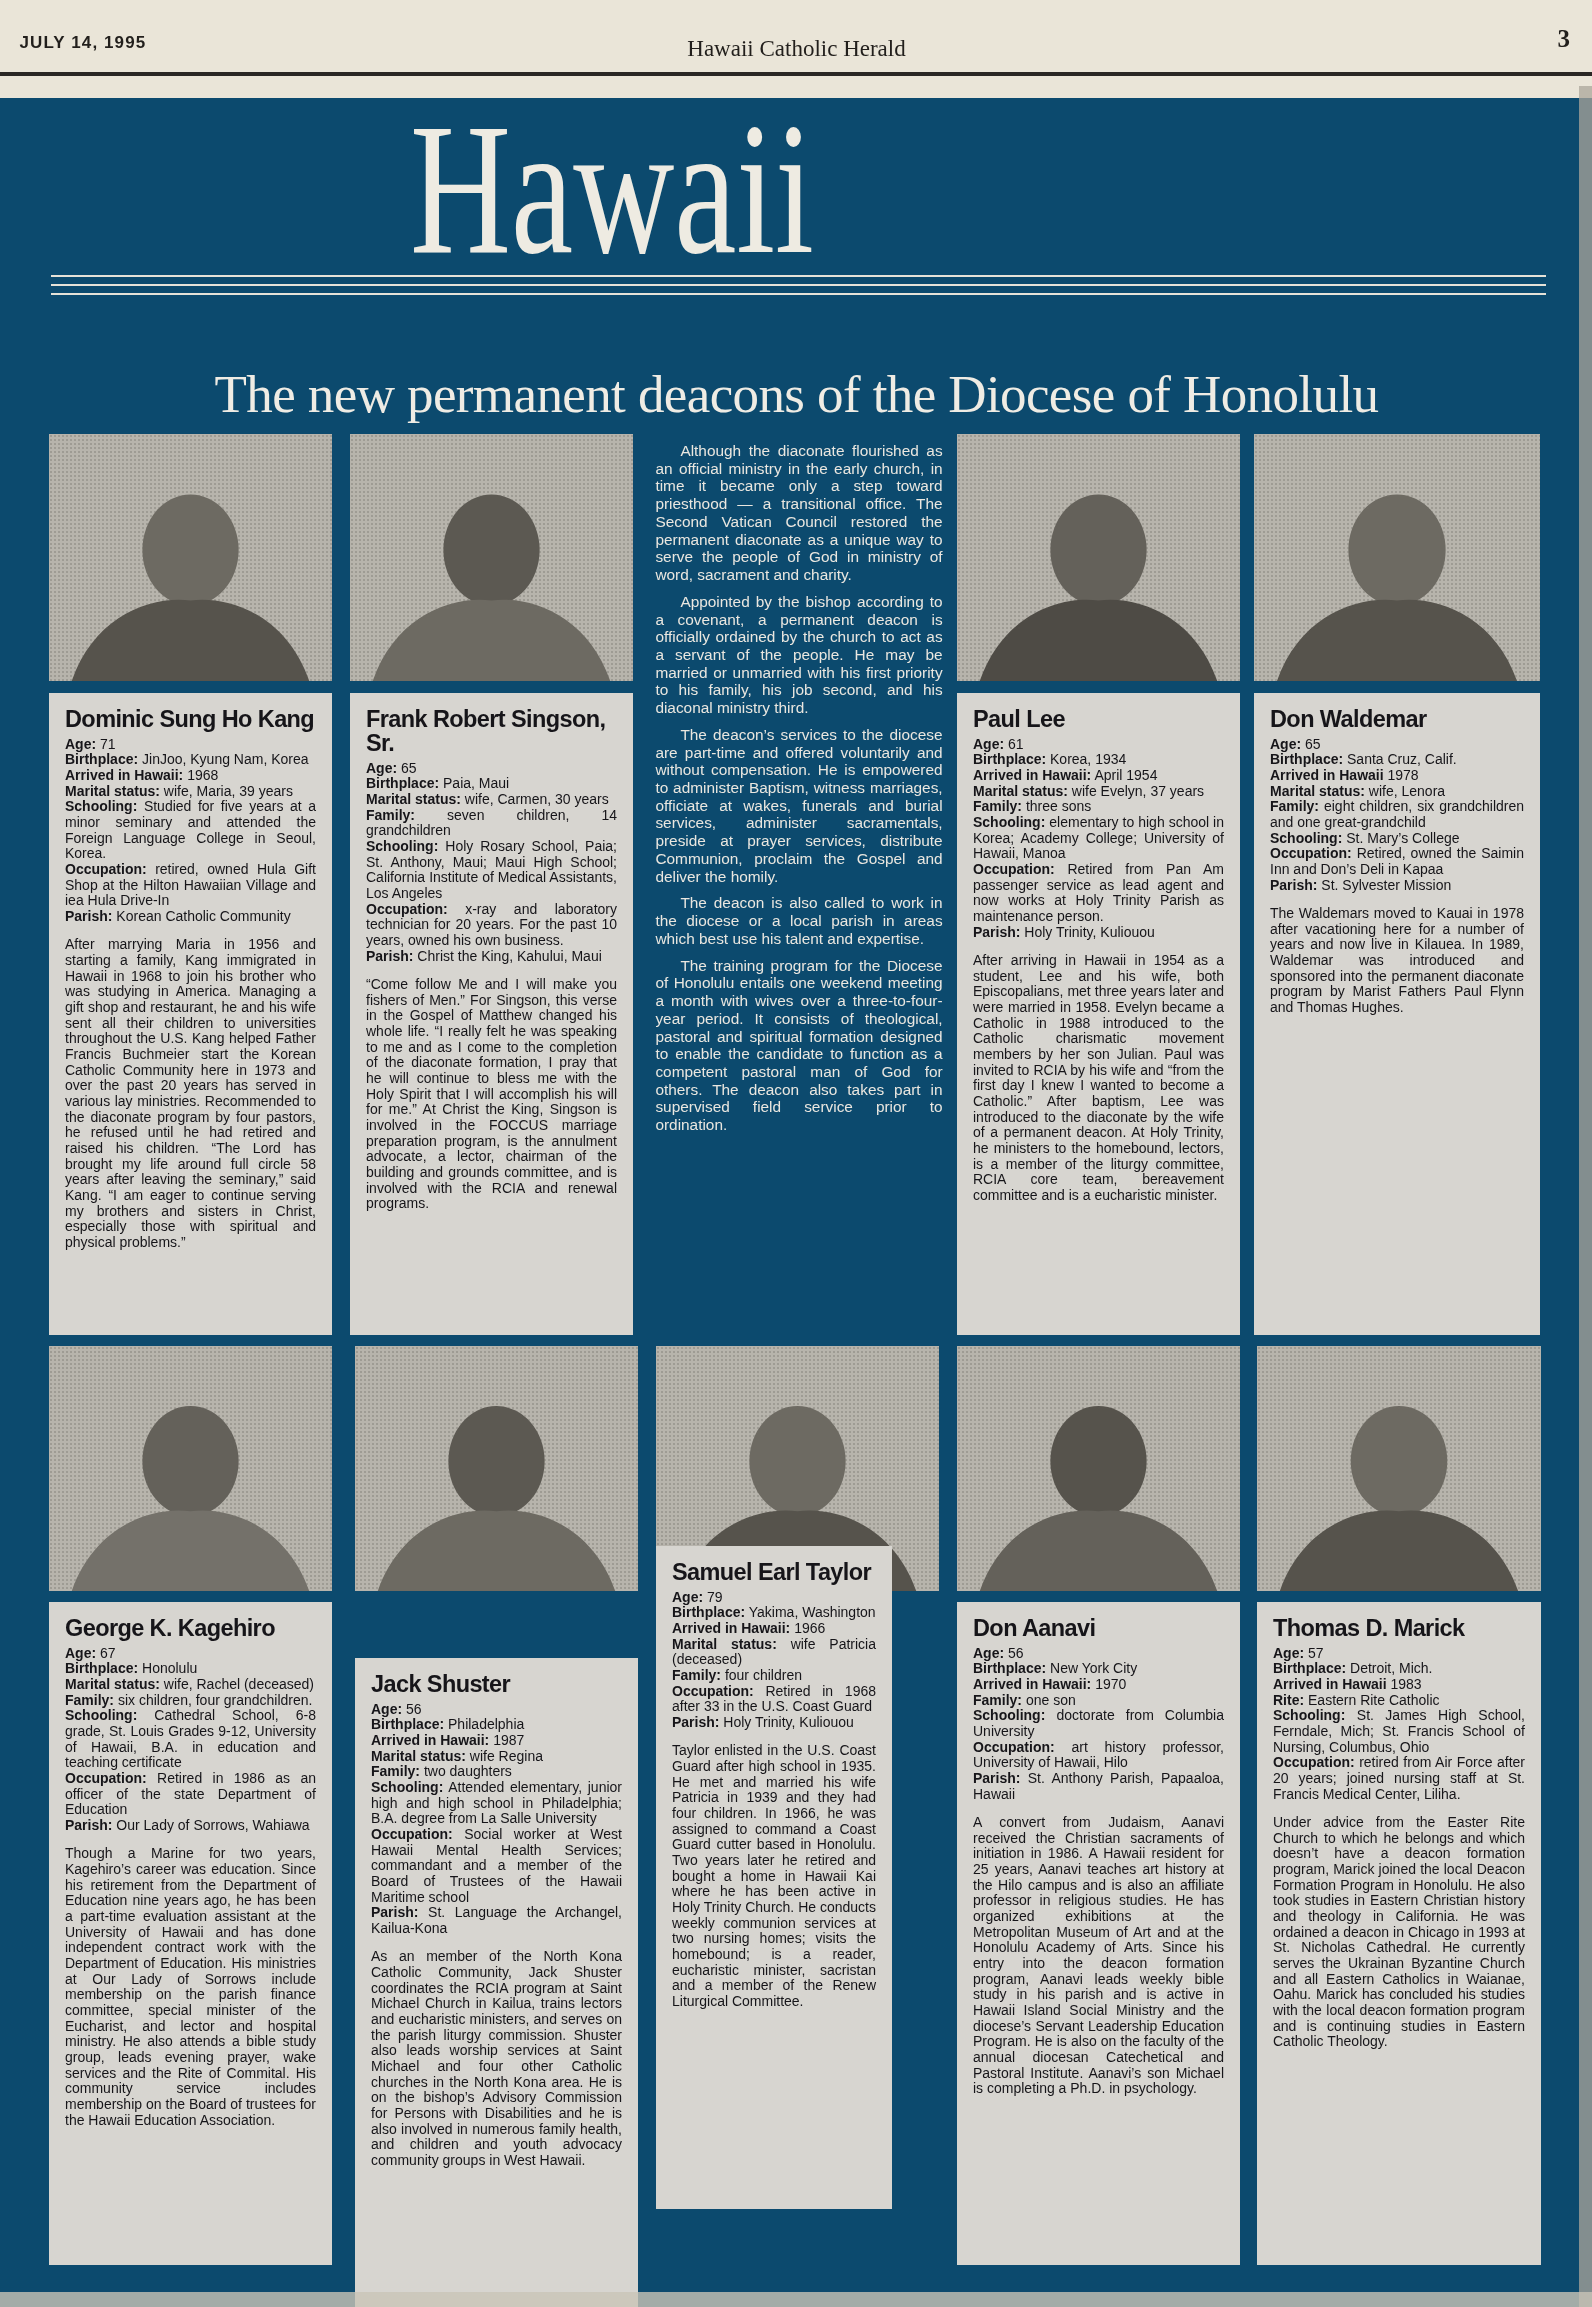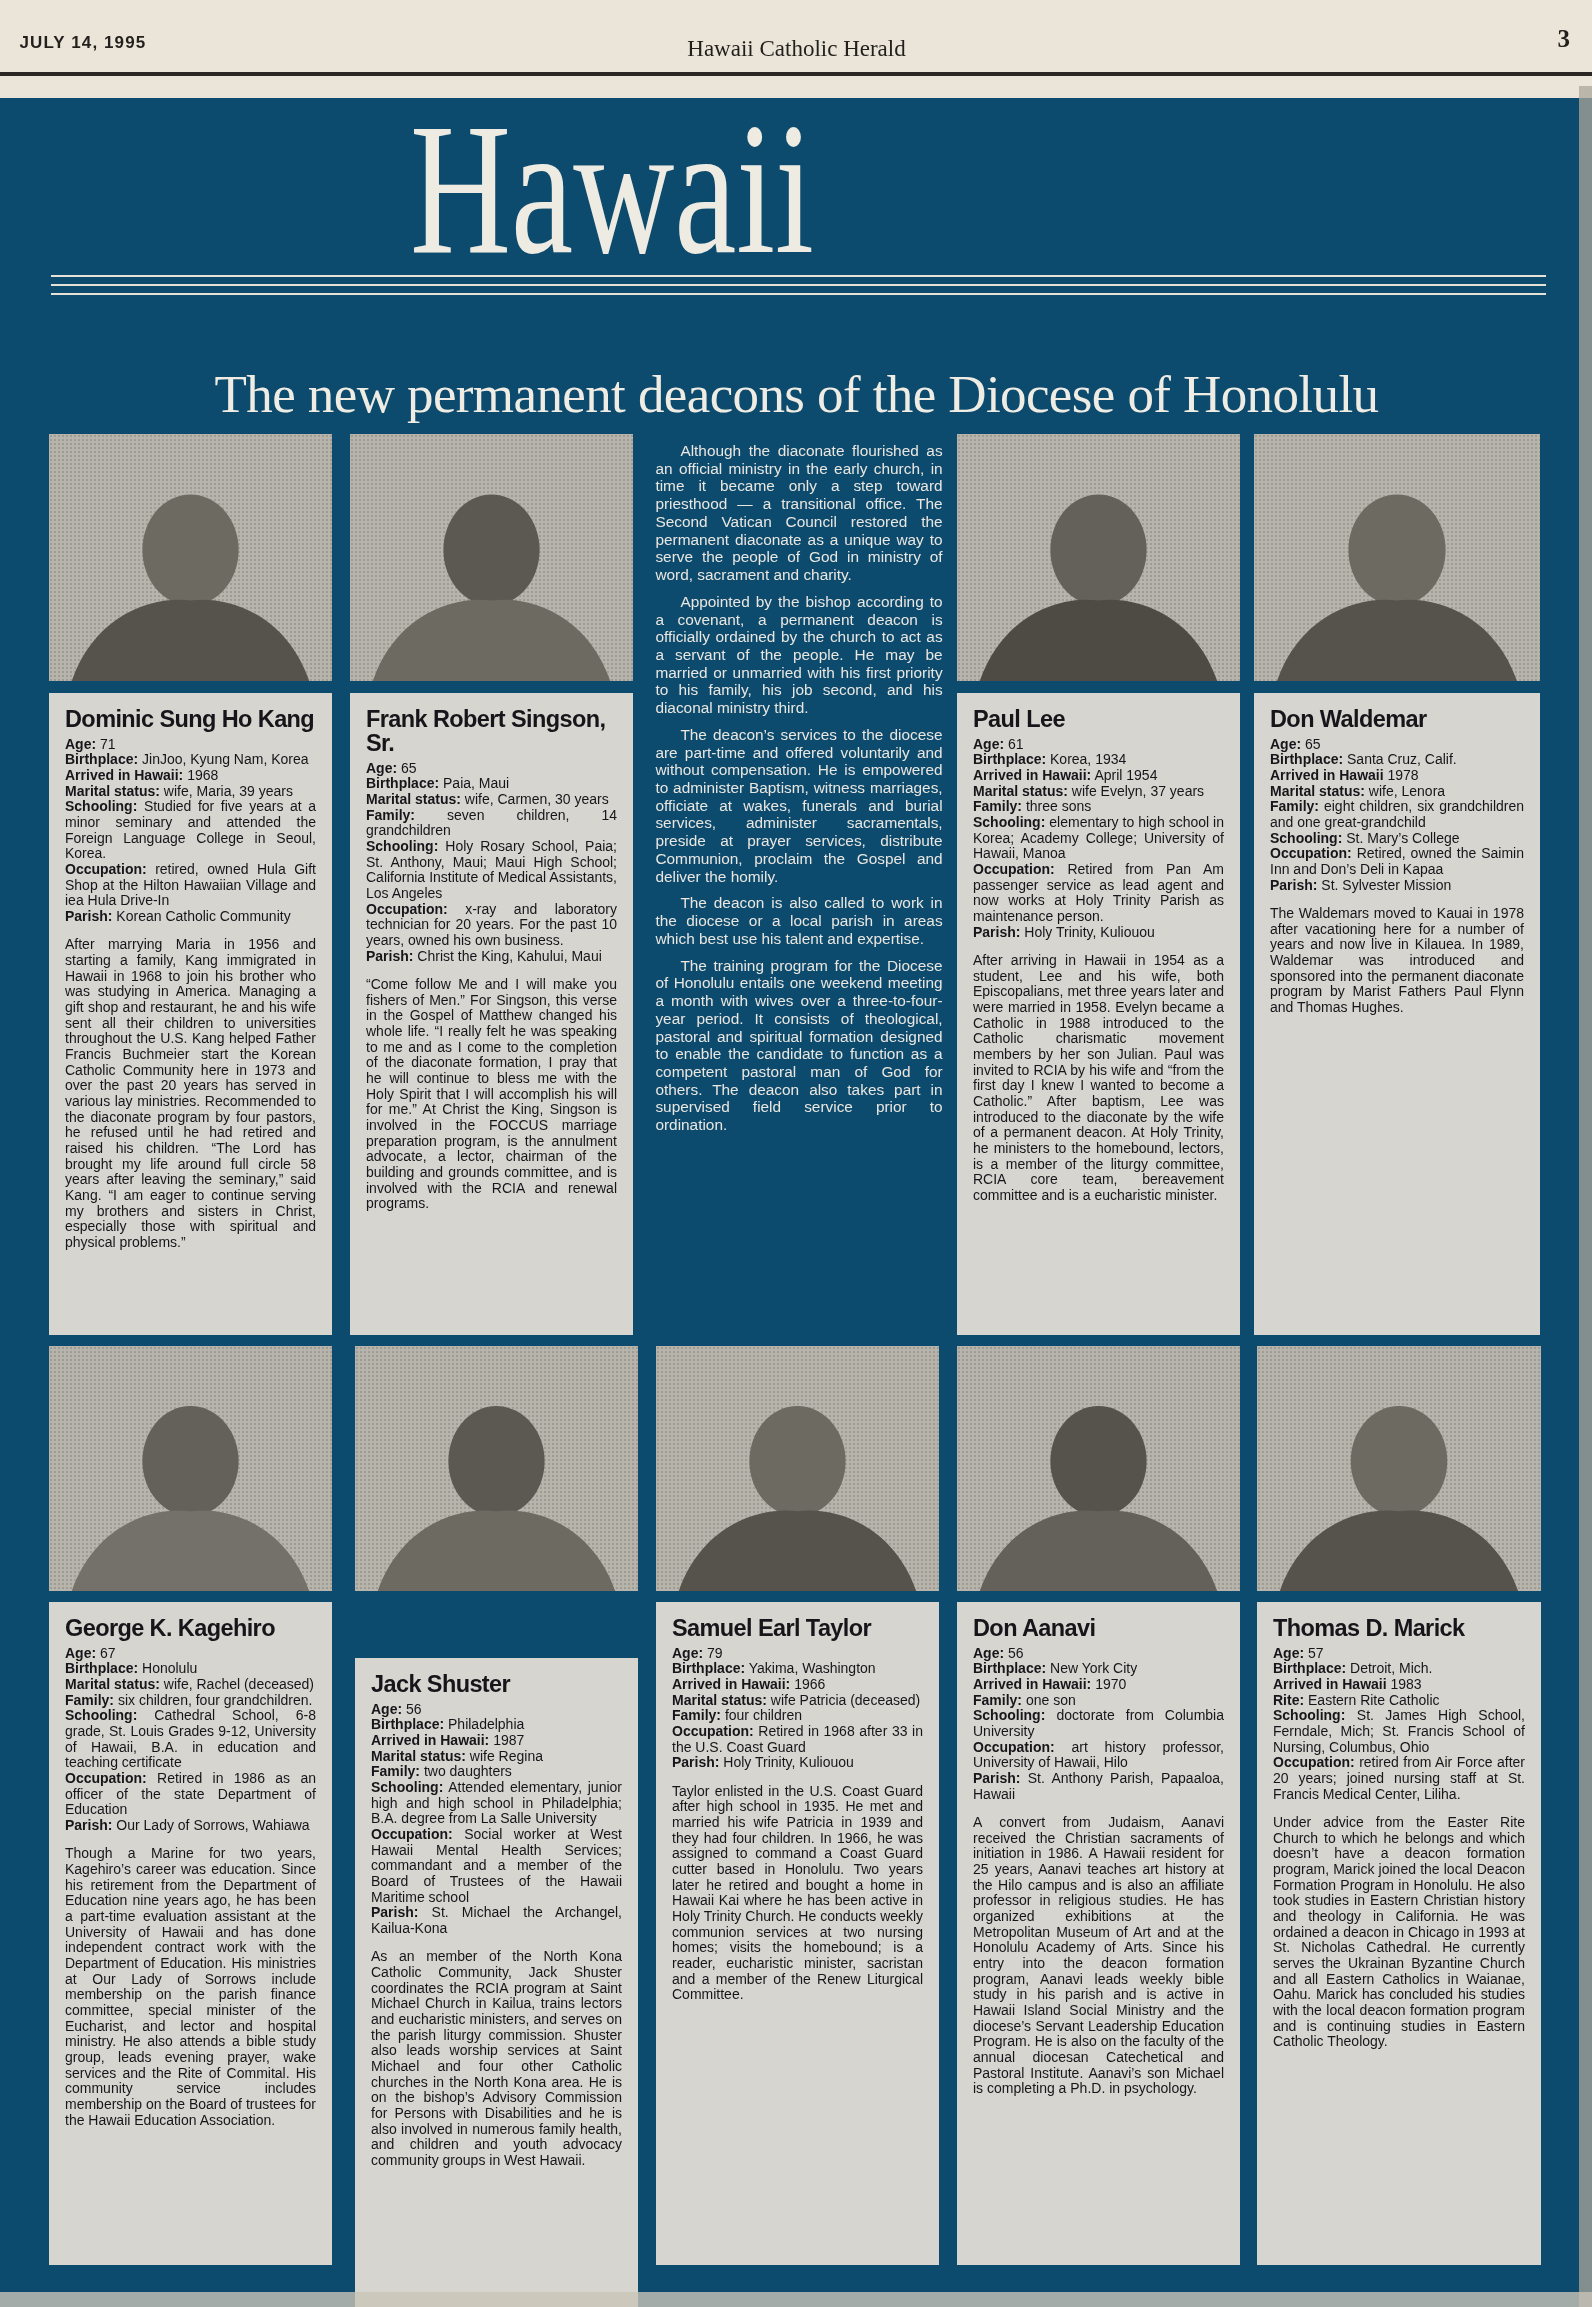--- a/index.html
+++ b/index.html
@@ -190,25 +190,25 @@
 
   <section class="panel" style="left:355px;top:1658px;width:283px;height:663px">
     <h3>Jack Shuster</h3>
     <p class="f"><b>Age:</b> <span>56</span></p>
     <p class="f"><b>Birthplace:</b> <span>Philadelphia</span></p>
     <p class="f"><b>Arrived in Hawaii:</b> <span>1987</span></p>
     <p class="f"><b>Marital status:</b> <span>wife Regina</span></p>
     <p class="f"><b>Family:</b> <span>two daughters</span></p>
     <p class="f"><b>Schooling:</b> <span>Attended elementary, junior high and high school in Philadelphia; B.A. degree from La Salle University</span></p>
     <p class="f"><b>Occupation:</b> <span>Social worker at West Hawaii Mental Health Services; commandant and a member of the Board of Trustees of the Hawaii Maritime school</span></p>
-    <p class="f"><b>Parish:</b> <span>St. Michael the Archangel, Kailua-Kona</span></p>
+    <p class="f"><b>Parish:</b> <span>St. Language the Archangel, Kailua-Kona</span></p>
     <p class="bio">As an member of the North Kona Catholic Community, Jack Shuster coordinates the RCIA program at Saint Michael Church in Kailua, trains lectors and eucharistic ministers, and serves on the parish liturgy commission. Shuster also leads worship services at Saint Michael and four other Catholic churches in the North Kona area. He is on the bishop’s Advisory Commission for Persons with Disabilities and he is also involved in numerous family health, and children and youth advocacy community groups in West Hawaii.</p>
   </section>
 
-  <section class="panel" style="left:656px;top:1602px;width:283px;height:663px">
+  <section class="panel" style="left:656px;top:1546px;width:236px;height:663px">
     <h3>Samuel Earl Taylor</h3>
     <p class="f"><b>Age:</b> <span>79</span></p>
     <p class="f"><b>Birthplace:</b> <span>Yakima, Washington</span></p>
     <p class="f"><b>Arrived in Hawaii:</b> <span>1966</span></p>
     <p class="f"><b>Marital status:</b> <span>wife Patricia (deceased)</span></p>
     <p class="f"><b>Family:</b> <span>four children</span></p>
     <p class="f"><b>Occupation:</b> <span>Retired in 1968 after 33 in the U.S. Coast Guard</span></p>
     <p class="f"><b>Parish:</b> <span>Holy Trinity, Kuliouou</span></p>
     <p class="bio">Taylor enlisted in the U.S. Coast Guard after high school in 1935. He met and married his wife Patricia in 1939 and they had four children. In 1966, he was assigned to command a Coast Guard cutter based in Honolulu. Two years later he retired and bought a home in Hawaii Kai where he has been active in Holy Trinity Church. He conducts weekly communion services at two nursing homes; visits the homebound; is a reader, eucharistic minister, sacristan and a member of the Renew Liturgical Committee.</p>
   </section>

